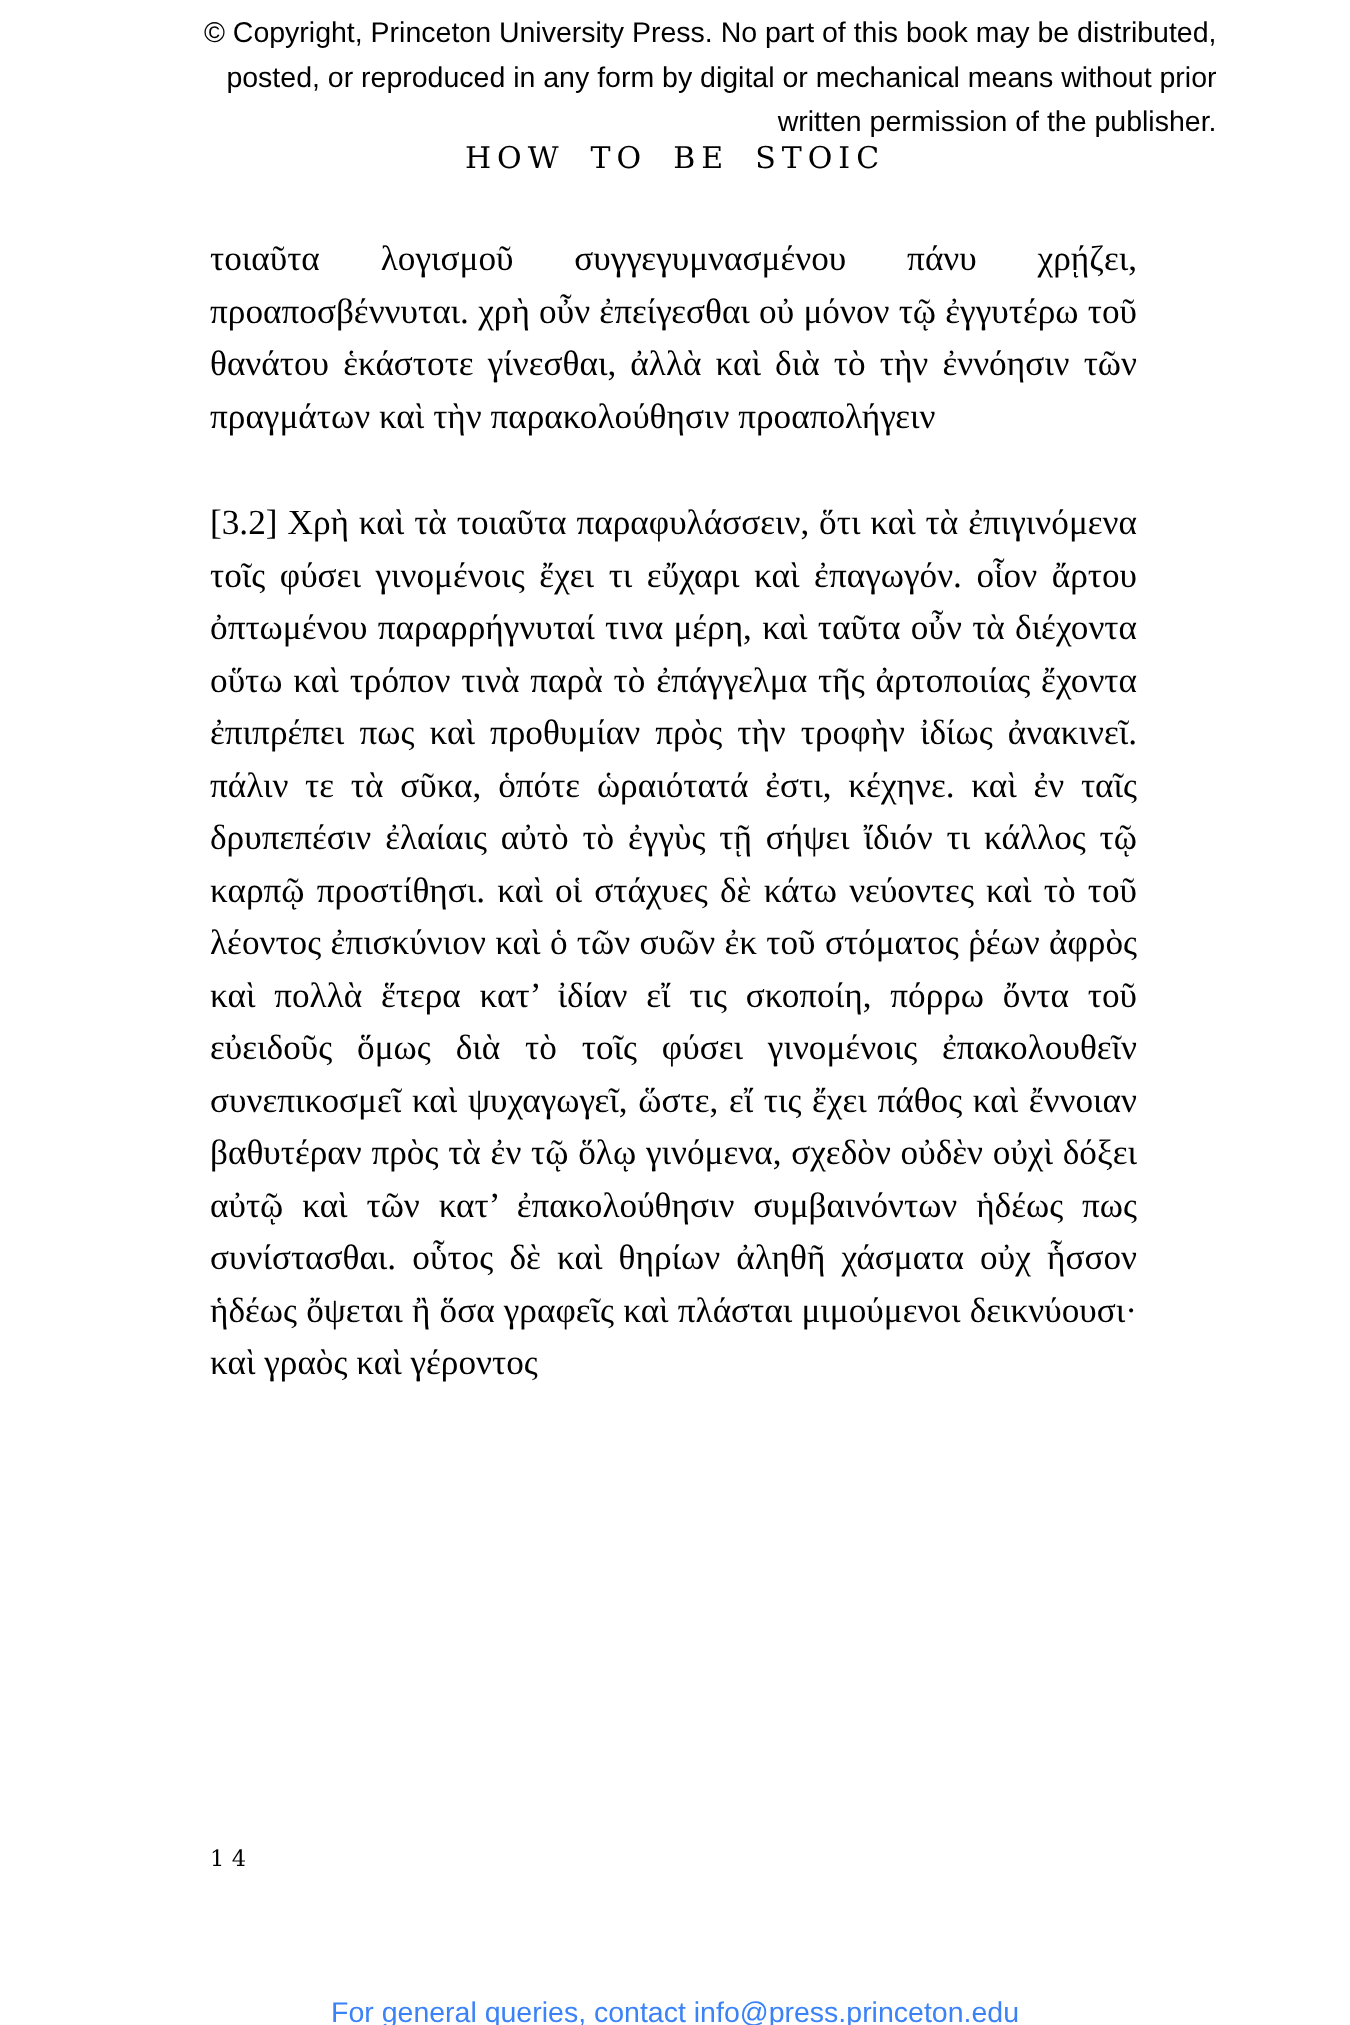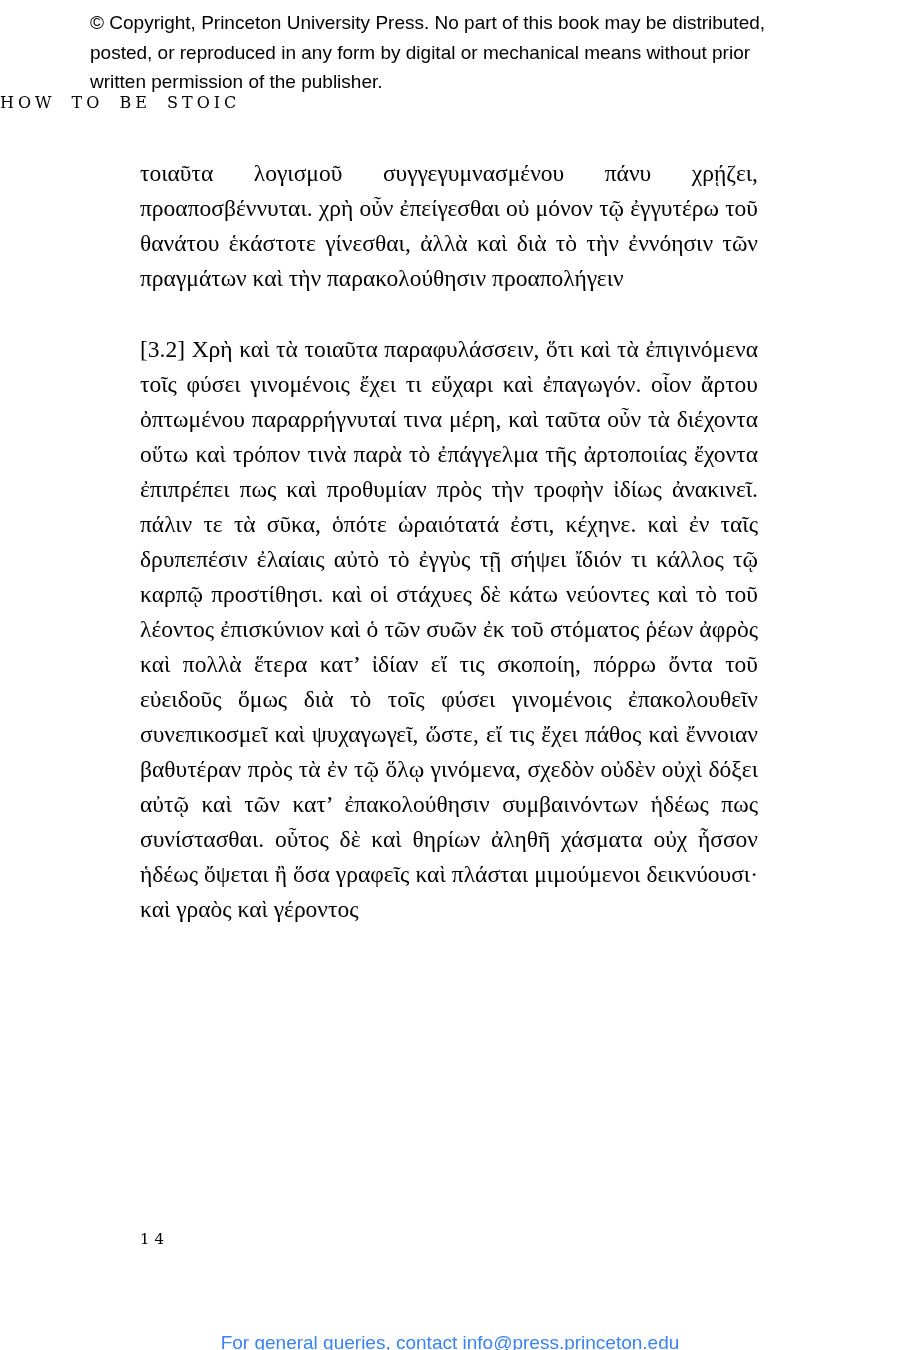--- a/index.html
+++ b/index.html
@@ -8,36 +8,37 @@
     position: relative;
     width: 900px;
     height: 1350px;
     background: #ffffff;
     color: #000000;
     font-family: "DejaVu Serif", serif;
     overflow: hidden;
   }
   .copyright {
     position: absolute;
-    left: 90px;
+    left: 115px;
     top: 8px;
     width: 696px;
     font-family: "Liberation Sans", sans-serif;
     font-size: 19px;
     line-height: 29.5px;
-    text-align: left;
+    text-align: right;
     color: #000000;
   }
   .running-head {
     position: absolute;
     top: 93px;
     left: 0;
     width: 100%;
+    text-align: center;
     font-family: "DejaVu Serif", serif;
-    font-size: 16px;
+    font-size: 20px;
     letter-spacing: 4px;
     word-spacing: 7px;
     color: #000000;
   }
   .body-text {
     position: absolute;
     left: 140px;
     top: 156px;
     width: 618px;
     font-family: "DejaVu Serif", serif;

